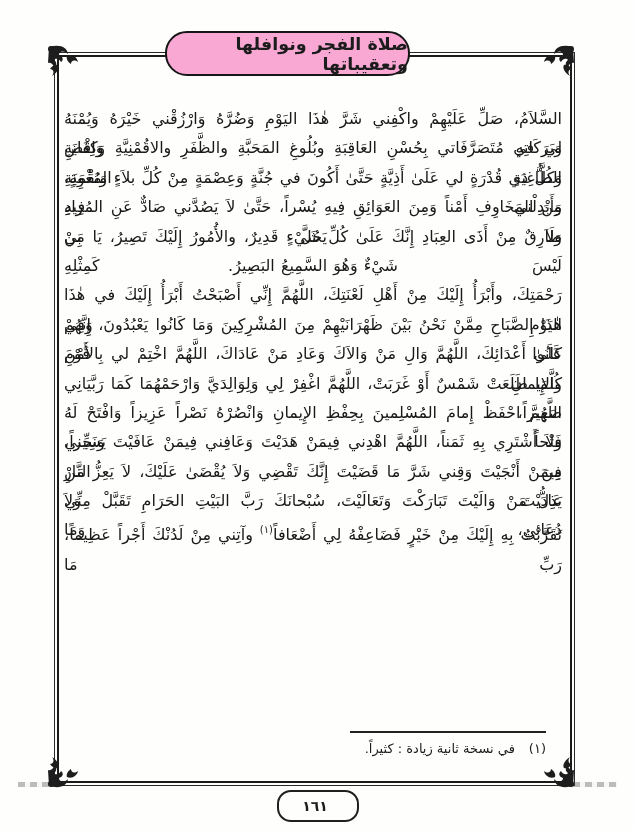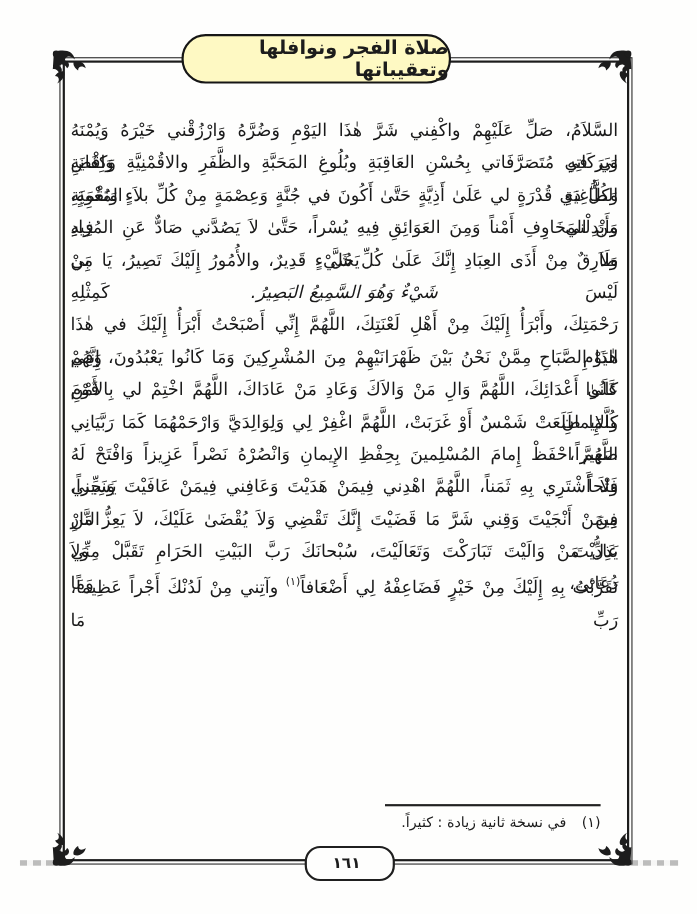--- a/index.html
+++ b/index.html
@@ -18,46 +18,46 @@
   }
   .corner{position:absolute;width:40px;height:40px;z-index:4;}
   .corner svg{display:block;}
   .corner.tl{left:45px;top:43px;}
   .corner.tr{left:537px;top:43px;transform:scaleX(-1);}
   .corner.bl{left:45px;top:750px;transform:scaleY(-1);}
   .corner.br{left:537px;top:750px;transform:scale(-1,-1);}
   
   .title-capsule{
     position:absolute;left:165px;top:31px;width:241px;height:41px;
-    background:#fef9c3;border:2px solid #161616;border-radius:22px;
+    background:#f9a8d4;border:2px solid #161616;border-radius:22px;
     display:flex;align-items:center;justify-content:center;
     direction:rtl;font-size:17.5px;font-weight:bold;z-index:5;
   }
   
   .body-text{
     position:absolute;left:64px;top:88px;width:498px;z-index:2;
     direction:rtl;font-size:16px;color:#191919;margin-top:16px;
   }
   .line{
     height:29.4px;line-height:29.4px;overflow:visible;
     text-align:justify;text-align-last:justify;word-spacing:1px;
   }
-  .line.center{text-align:right;text-align-last:center;font-style:italic;}
+  .line.center{text-align:right;text-align-last:center;}
   .line.indent{padding-right:12px;}
   .fn-ref{font-size:10px;vertical-align:7px;letter-spacing:0;}
   
   .fnsep{position:absolute;left:350px;top:731px;width:196px;height:0;
     border-top:2px solid #222;z-index:2;}
   .footnote{
     position:absolute;right:88px;top:741px;direction:rtl;z-index:2;
     font-size:13px;display:flex;gap:14px;color:#1c1c1c;
   }
   
   .page-capsule{
-    position:absolute;left:277px;top:769px;width:78px;height:28px;
+    position:absolute;left:277px;top:790px;width:78px;height:28px;
     background:#fefefd;border:2px solid #1f1f1f;border-radius:14px;
     display:flex;align-items:center;justify-content:center;
     direction:rtl;font-size:14px;font-weight:bold;letter-spacing:6px;
     text-indent:6px;z-index:5;
   }
   
   .smudge{position:absolute;top:782px;height:5px;opacity:.55;z-index:1;
     background:repeating-linear-gradient(90deg,
       rgba(70,70,70,.65) 0 7px, rgba(160,160,160,.15) 7px 12px);}
   .smudge.l{left:18px;width:38px;}

